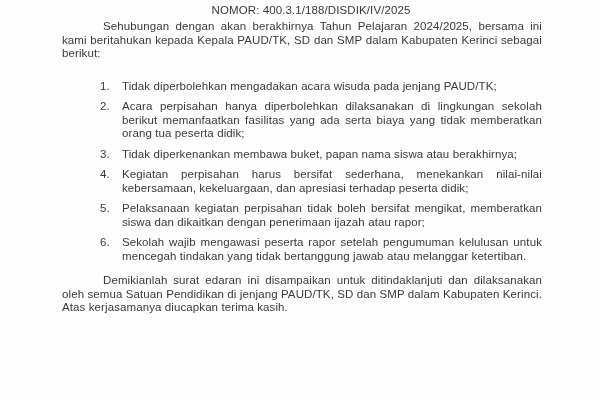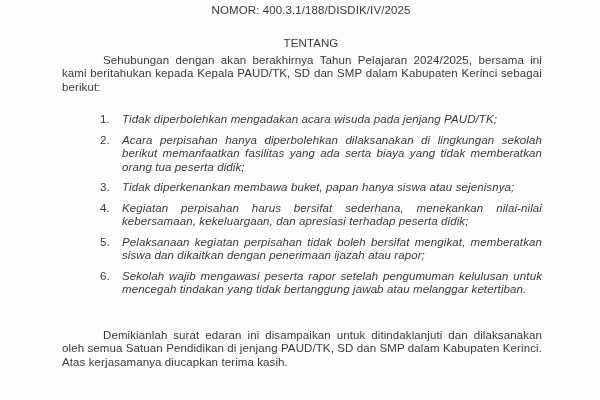--- a/index.html
+++ b/index.html
@@ -53,50 +53,48 @@
     margin-top: 7px;
   }
   .item:first-child { margin-top: 0; }
   .num {
     flex: 0 0 22px;
     width: 22px;
   }
   .txt {
     flex: 1 1 auto;
     text-align: justify;
-    font-style: italic;
   }
-  .closing { margin-top: 32px; }
+  .closing { margin-top: 11px; }
 </style>
 </head>
 <body>
 
 <div class="page">
   <div class="doc">
 
     <div class="header">
       <div class="hline">SURAT EDARAN</div>
       <div class="hline">NOMOR: 400.3.1/188/DISDIK/IV/2025</div>
-      <div class="hline about">TENTANG</div>
     </div>
 
     <p class="para indent opening">Sehubungan dengan akan berakhirnya Tahun Pelajaran 2024/2025, bersama ini kami beritahukan kepada Kepala PAUD/TK, SD dan SMP dalam Kabupaten Kerinci sebagai berikut:</p>
 
     <ol class="items">
       <li class="item">
         <span class="num">1.</span>
         <span class="txt">Tidak diperbolehkan mengadakan acara wisuda pada jenjang PAUD/TK;</span>
       </li>
       <li class="item">
         <span class="num">2.</span>
         <span class="txt">Acara perpisahan hanya diperbolehkan dilaksanakan di lingkungan sekolah berikut memanfaatkan fasilitas yang ada serta biaya yang tidak memberatkan orang tua peserta didik;</span>
       </li>
       <li class="item">
         <span class="num">3.</span>
-        <span class="txt">Tidak diperkenankan membawa buket, papan hanya siswa atau sejenisnya;</span>
+        <span class="txt">Tidak diperkenankan membawa buket, papan nama siswa atau berakhirnya;</span>
       </li>
       <li class="item">
         <span class="num">4.</span>
         <span class="txt">Kegiatan perpisahan harus bersifat sederhana, menekankan nilai-nilai kebersamaan, kekeluargaan, dan apresiasi terhadap peserta didik;</span>
       </li>
       <li class="item">
         <span class="num">5.</span>
         <span class="txt">Pelaksanaan kegiatan perpisahan tidak boleh bersifat mengikat, memberatkan siswa dan dikaitkan dengan penerimaan ijazah atau rapor;</span>
       </li>
       <li class="item">

